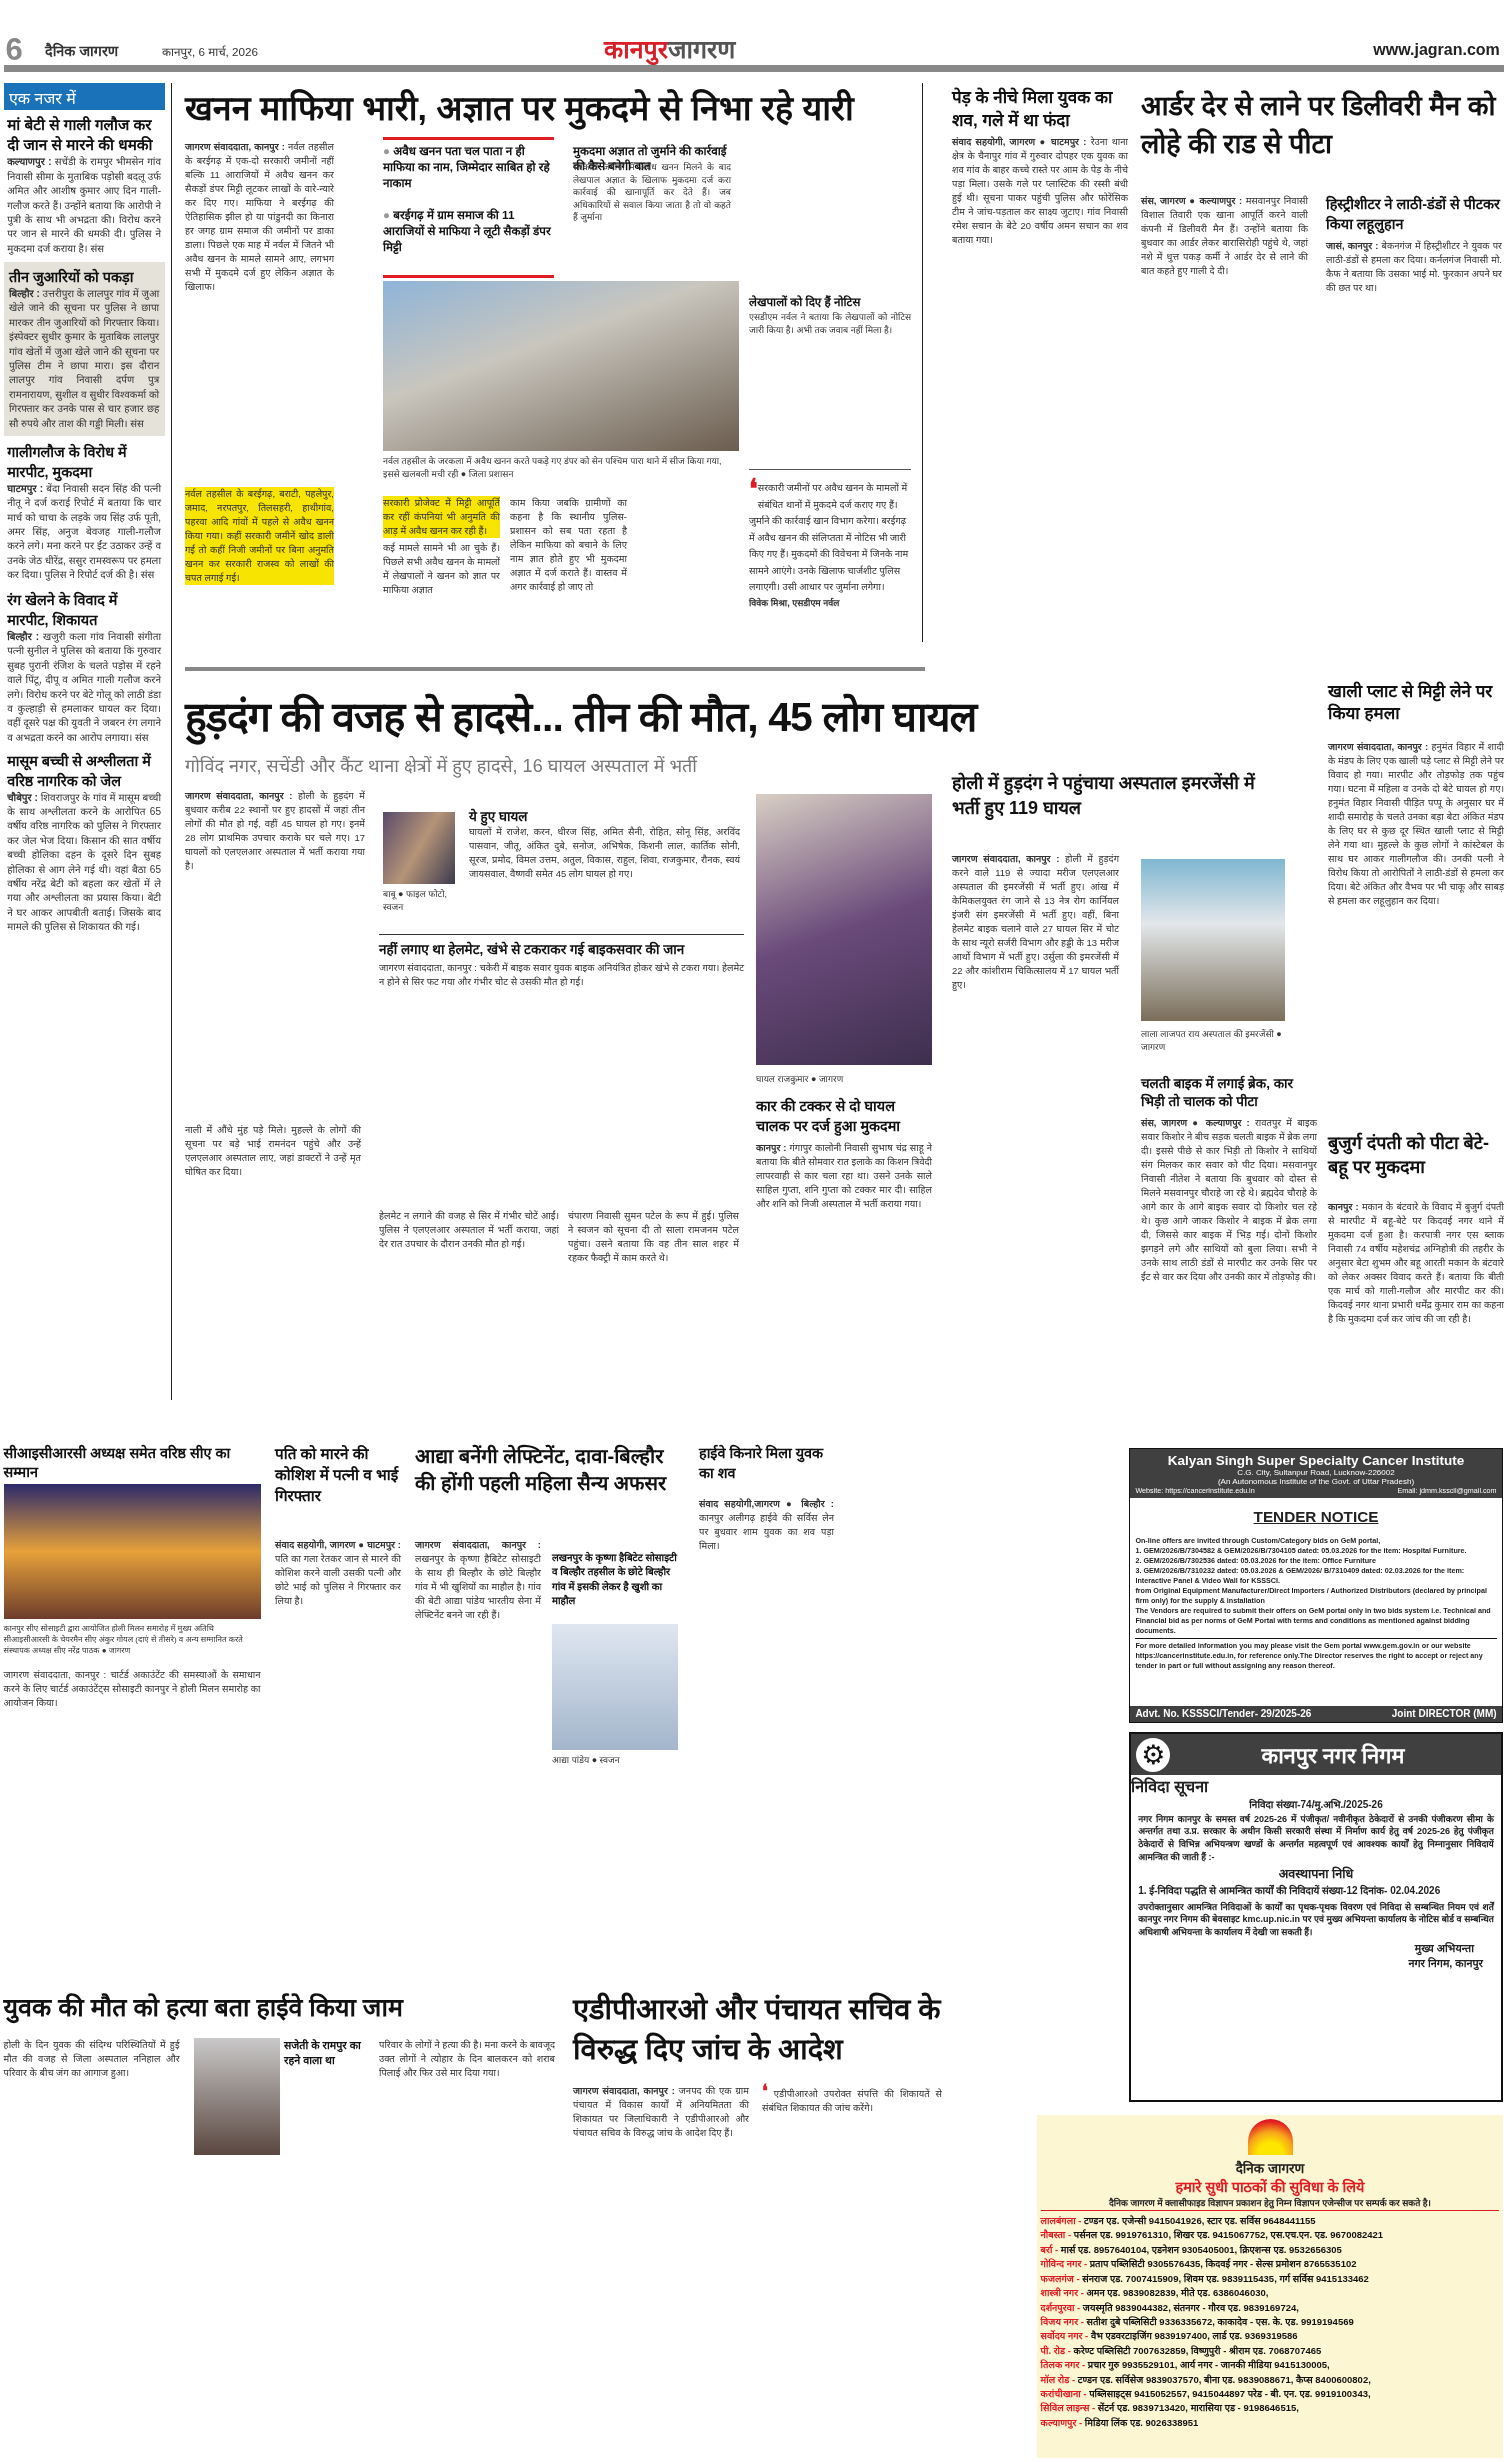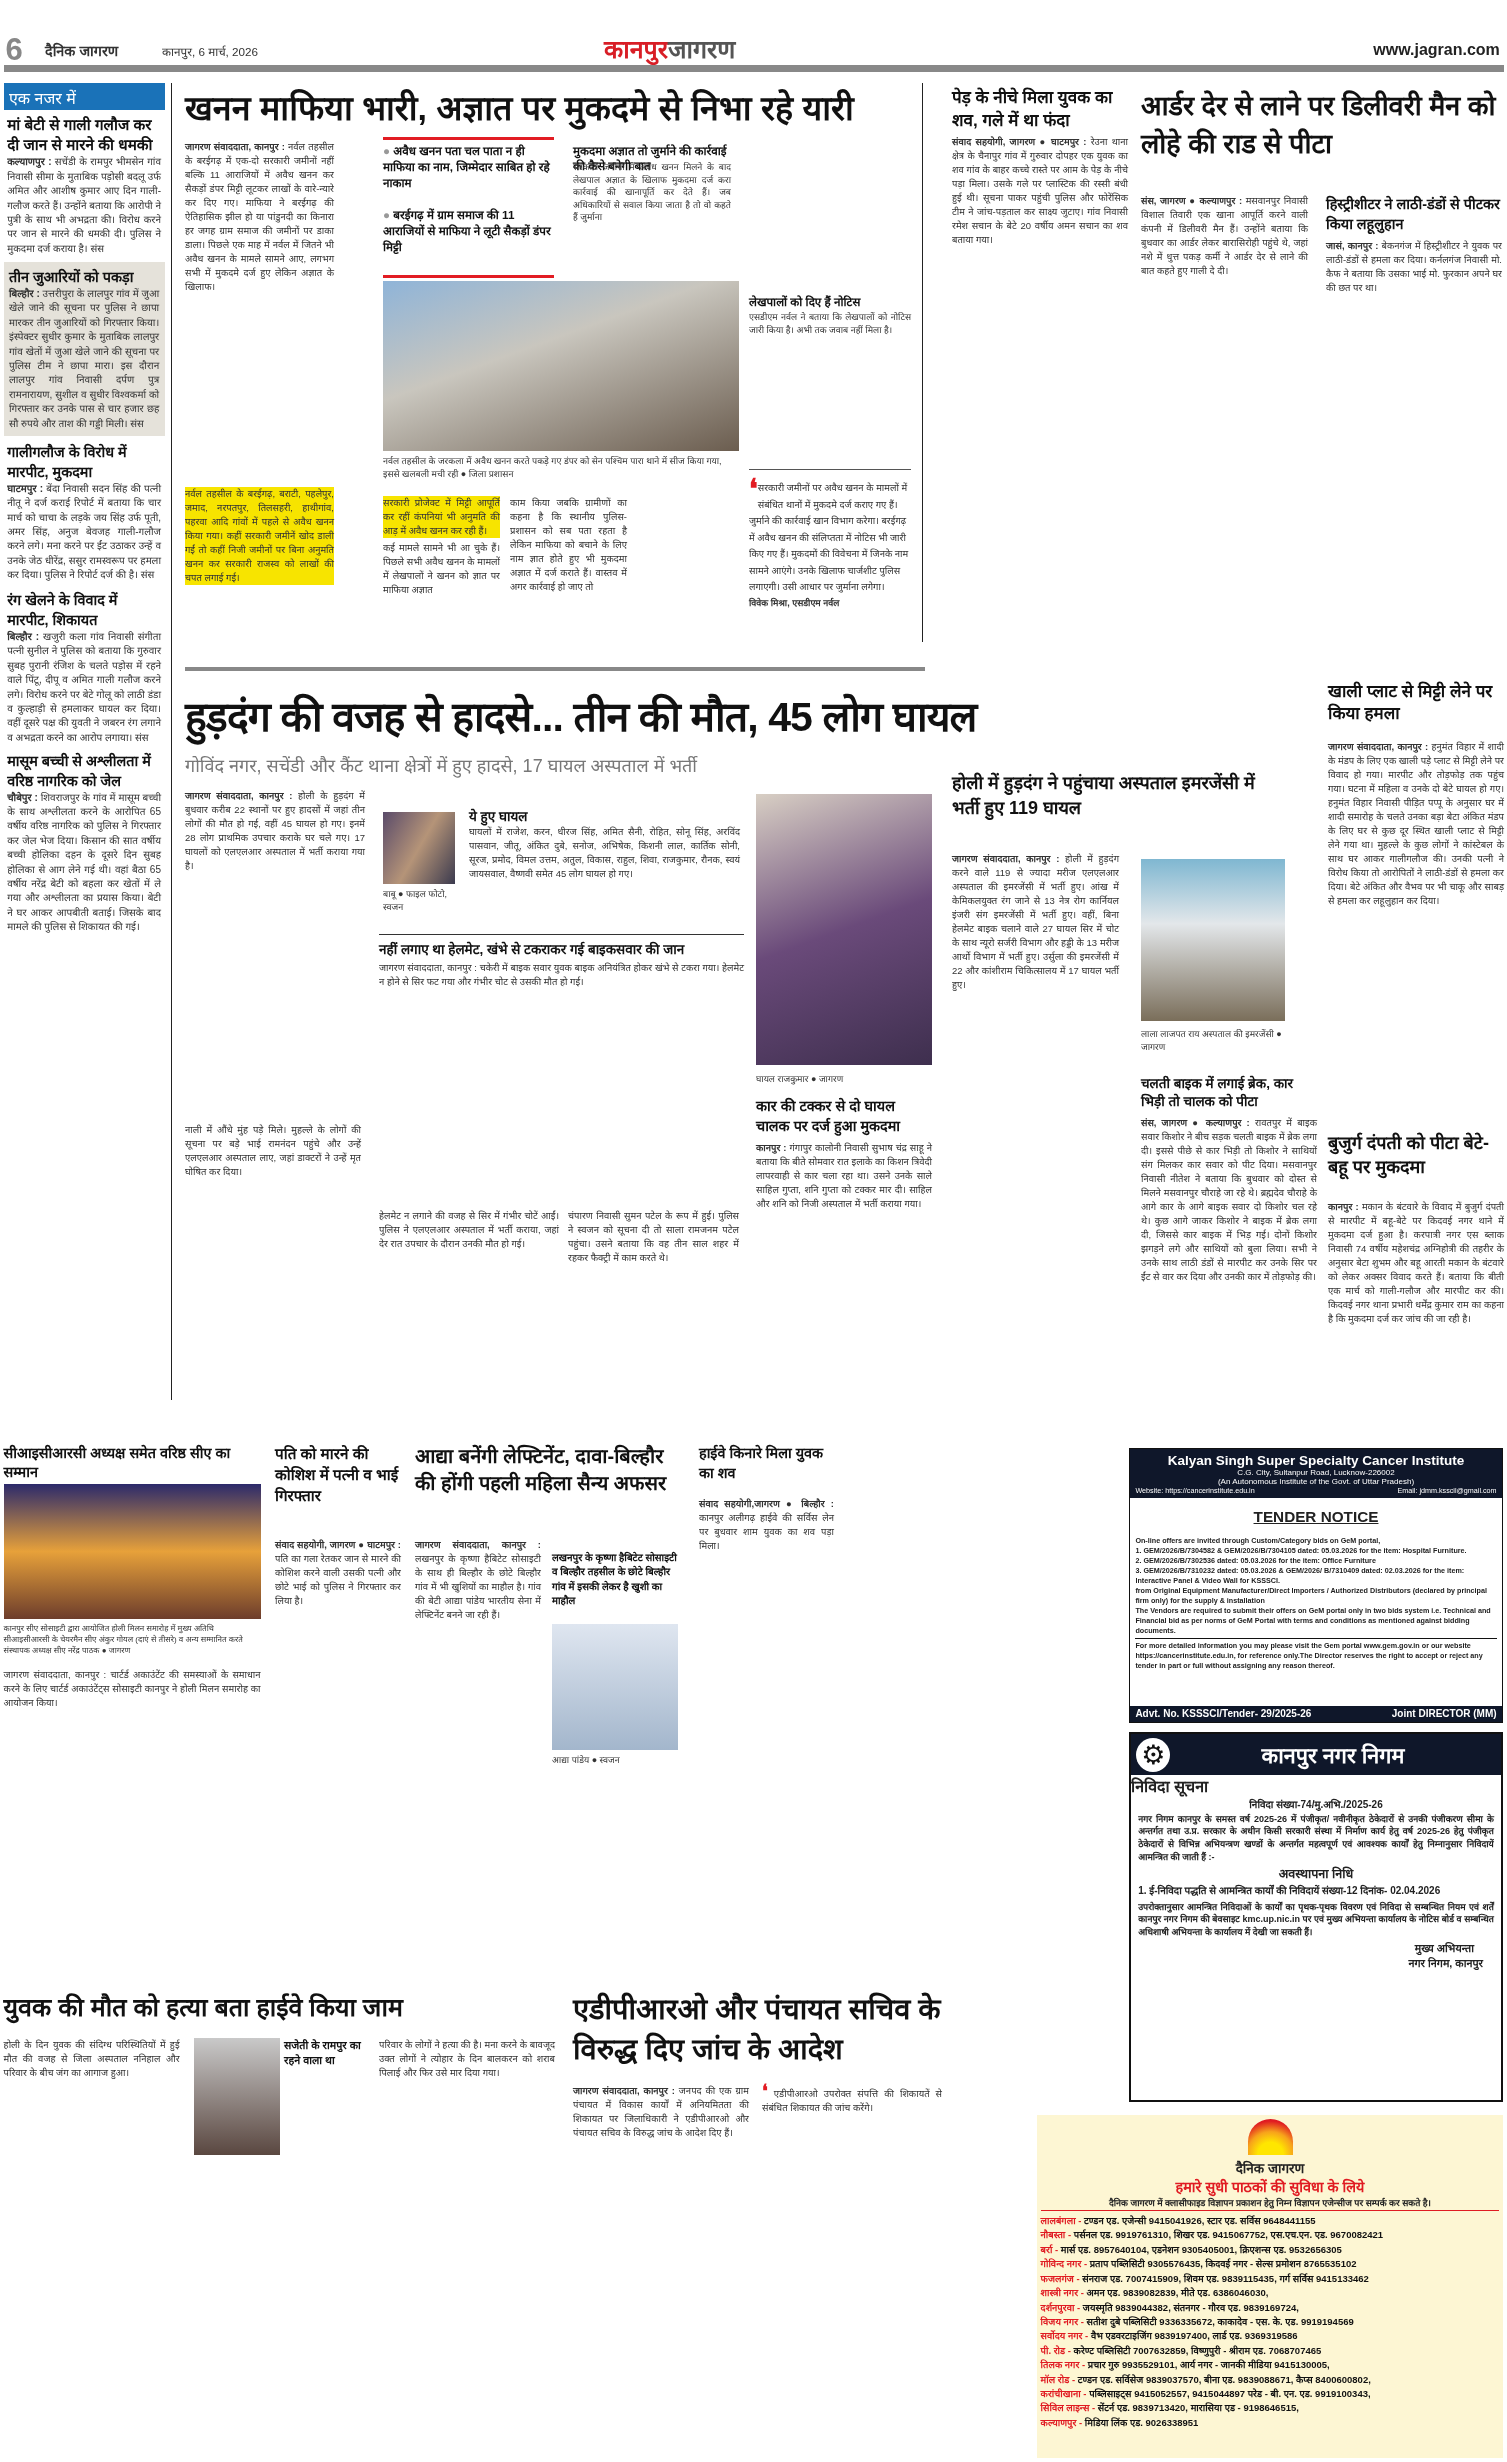--- a/index.html
+++ b/index.html
@@ -21,21 +21,21 @@
 .hr{height:2.7px;background:#888}
 .red-rule{height:2.7px;background:#e21c23}
 .photo{background:linear-gradient(160deg,#8fb4d8 0%,#c9c6be 40%,#6b5d4f 100%)}
 .photo2{background:linear-gradient(120deg,#5a4b6a,#b59478,#3b3a4e)}
 .photo3{background:linear-gradient(180deg,#7fb7d1,#e3e7ea 40%,#7a6e5a)}
 .photo4{background:linear-gradient(180deg,#2c2a6b,#e7a13a 50%,#6d3d2c)}
 .photo5{background:linear-gradient(180deg,#dfe6f0,#a3b6cc)}
 .cap{font-size:9px;color:#333;line-height:12.6px}
 .yellow{background:#f7e400}
 .ad{border:1.8px solid #111}
-.ad-black{background:#0f172a;color:#fff;text-align:center}
+.ad-black{background:#404040;color:#fff;text-align:center}
 .cream{background:#fdf6d3}
 .agency{font-size:9.5px;font-weight:bold;line-height:14.4px;color:#111}
 .agency .loc{color:#e01b22}
 </style>
 </head>
 <body>
 
 <div class="abs pgno">6</div>
 <div class="abs brand">दैनिक जागरण</div>
 <div class="abs date">कानपुर, 6 मार्च, 2026</div>
@@ -98,21 +98,21 @@
 <div class="abs body" style="left:952px;top:135px;width:176px;font-size:9.5px;line-height:14px"><b>संवाद सहयोगी, जागरण ● घाटमपुर :</b> <span>रेउना थाना क्षेत्र के चैनापुर गांव में गुरुवार दोपहर एक युवक का शव गांव के बाहर कच्चे रास्ते पर आम के पेड़ के नीचे पड़ा मिला। उसके गले पर प्लास्टिक की रस्सी बंधी हुई थी। सूचना पाकर पहुंची पुलिस और फोरेंसिक टीम ने जांच-पड़ताल कर साक्ष्य जुटाए। गांव निवासी रमेश सचान के बेटे 20 वर्षीय अमन सचान का शव बताया गया।</span></div>
 
 <div class="abs hl" style="left:1141px;top:87px;width:361px;font-size:27px;line-height:38px">आर्डर देर से लाने पर डिलीवरी मैन को लोहे की राड से पीटा</div>
 <div class="abs body" style="left:1141px;top:194px;width:167px;font-size:9.5px;line-height:14px"><b>संस, जागरण ● कल्याणपुर :</b> <span>मसवानपुर निवासी विशाल तिवारी एक खाना आपूर्ति करने वाली कंपनी में डिलीवरी मैन हैं। उन्होंने बताया कि बुधवार का आर्डर लेकर बारासिरोही पहुंचे थे, जहां नशे में धुत्त पकड़ कर्मी ने आर्डर देर से लाने की बात कहते हुए गाली दे दी।</span></div>
 <div class="abs hl" style="left:1326px;top:194px;width:176px;font-size:14.4px;line-height:20px">हिस्ट्रीशीटर ने लाठी-डंडों से पीटकर किया लहूलुहान</div>
 <div class="abs body" style="left:1326px;top:239px;width:176px;font-size:9.5px;line-height:14px"><b>जासं, कानपुर :</b> <span>बेकनगंज में हिस्ट्रीशीटर ने युवक पर लाठी-डंडों से हमला कर दिया। कर्नलगंज निवासी मो. कैफ ने बताया कि उसका भाई मो. फुरकान अपने घर की छत पर था।</span></div>
 
 <div class="abs hr" style="left:185px;top:667px;width:740px;height:3.6px"></div>
 
 <div class="abs hl" style="left:185px;top:690px;width:911px;font-size:41px;line-height:54px;font-weight:bold;letter-spacing:-0.9px">हुड़दंग की वजह से हादसे... तीन की मौत, 45 लोग घायल</div>
-<div class="abs" style="left:185px;top:753px;width:749px;font-size:18px;color:#777">गोविंद नगर, सचेंडी और कैंट थाना क्षेत्रों में हुए हादसे, 17 घायल अस्पताल में भर्ती</div>
+<div class="abs" style="left:185px;top:753px;width:749px;font-size:18px;color:#777">गोविंद नगर, सचेंडी और कैंट थाना क्षेत्रों में हुए हादसे, 16 घायल अस्पताल में भर्ती</div>
 <div class="abs body" style="left:185px;top:789px;width:180px;font-size:9.5px;line-height:14px"><b>जागरण संवाददाता, कानपुर :</b> <span>होली के हुड़दंग में बुधवार करीब 22 स्थानों पर हुए हादसों में जहां तीन लोगों की मौत हो गई, वहीं 45 घायल हो गए। इनमें 28 लोग प्राथमिक उपचार कराके घर चले गए। 17 घायलों को एलएलआर अस्पताल में भर्ती कराया गया है।</span></div>
 <div class="abs photo2" style="left:383px;top:812px;width:72px;height:72px"></div>
 <div class="abs cap" style="left:383px;top:888px;width:72px">बाबू ● फाइल फोटो, स्वजन</div>
 <div class="abs hl" style="left:469px;top:807px;width:271px;font-size:13.5px">ये हुए घायल</div>
 <div class="abs body" style="left:469px;top:825px;width:271px;font-size:9.5px;line-height:14px">घायलों में राजेश, करन, धीरज सिंह, अमित सैनी, रोहित, सोनू सिंह, अरविंद पासवान, जीतू, अंकित दुबे, सनोज, अभिषेक, किशनी लाल, कार्तिक सोनी, सूरज, प्रमोद, विमल उत्तम, अतुल, विकास, राहुल, शिवा, राजकुमार, रौनक, स्वयं जायसवाल, वैष्णवी समेत 45 लोग घायल हो गए।</div>
 <div class="abs" style="left:379px;top:934px;width:365px;height:0.9px;background:#333"></div>
 <div class="abs hl" style="left:379px;top:940px;width:379px;font-size:13.5px">नहीं लगाए था हेलमेट, खंभे से टकराकर गई बाइकसवार की जान</div>
 <div class="abs body" style="left:379px;top:961px;width:365px;font-size:9.5px;line-height:14px">जागरण संवाददाता, कानपुर : चकेरी में बाइक सवार युवक बाइक अनियंत्रित होकर खंभे से टकरा गया। हेलमेट न होने से सिर फट गया और गंभीर चोट से उसकी मौत हो गई।</div>
 <div class="abs body" style="left:185px;top:1123px;width:176px;font-size:9.5px;line-height:14px">नाली में औंधे मुंह पड़े मिले। मुहल्ले के लोगों की सूचना पर बड़े भाई रामनंदन पहुंचे और उन्हें एलएलआर अस्पताल लाए, जहां डाक्टरों ने उन्हें मृत घोषित कर दिया।</div>
 <div class="abs body" style="left:379px;top:1209px;width:180px;font-size:9.5px;line-height:14px">हेलमेट न लगाने की वजह से सिर में गंभीर चोटें आईं। पुलिस ने एलएलआर अस्पताल में भर्ती कराया, जहां देर रात उपचार के दौरान उनकी मौत हो गई।</div>

